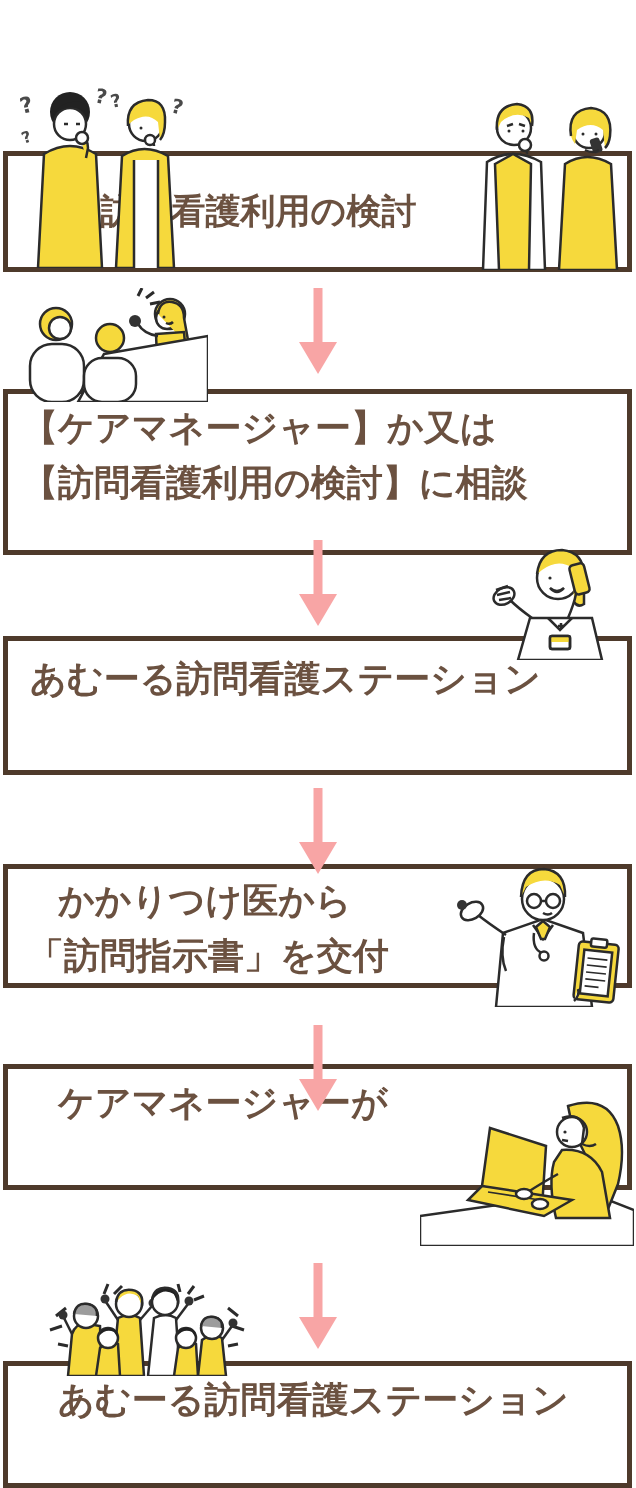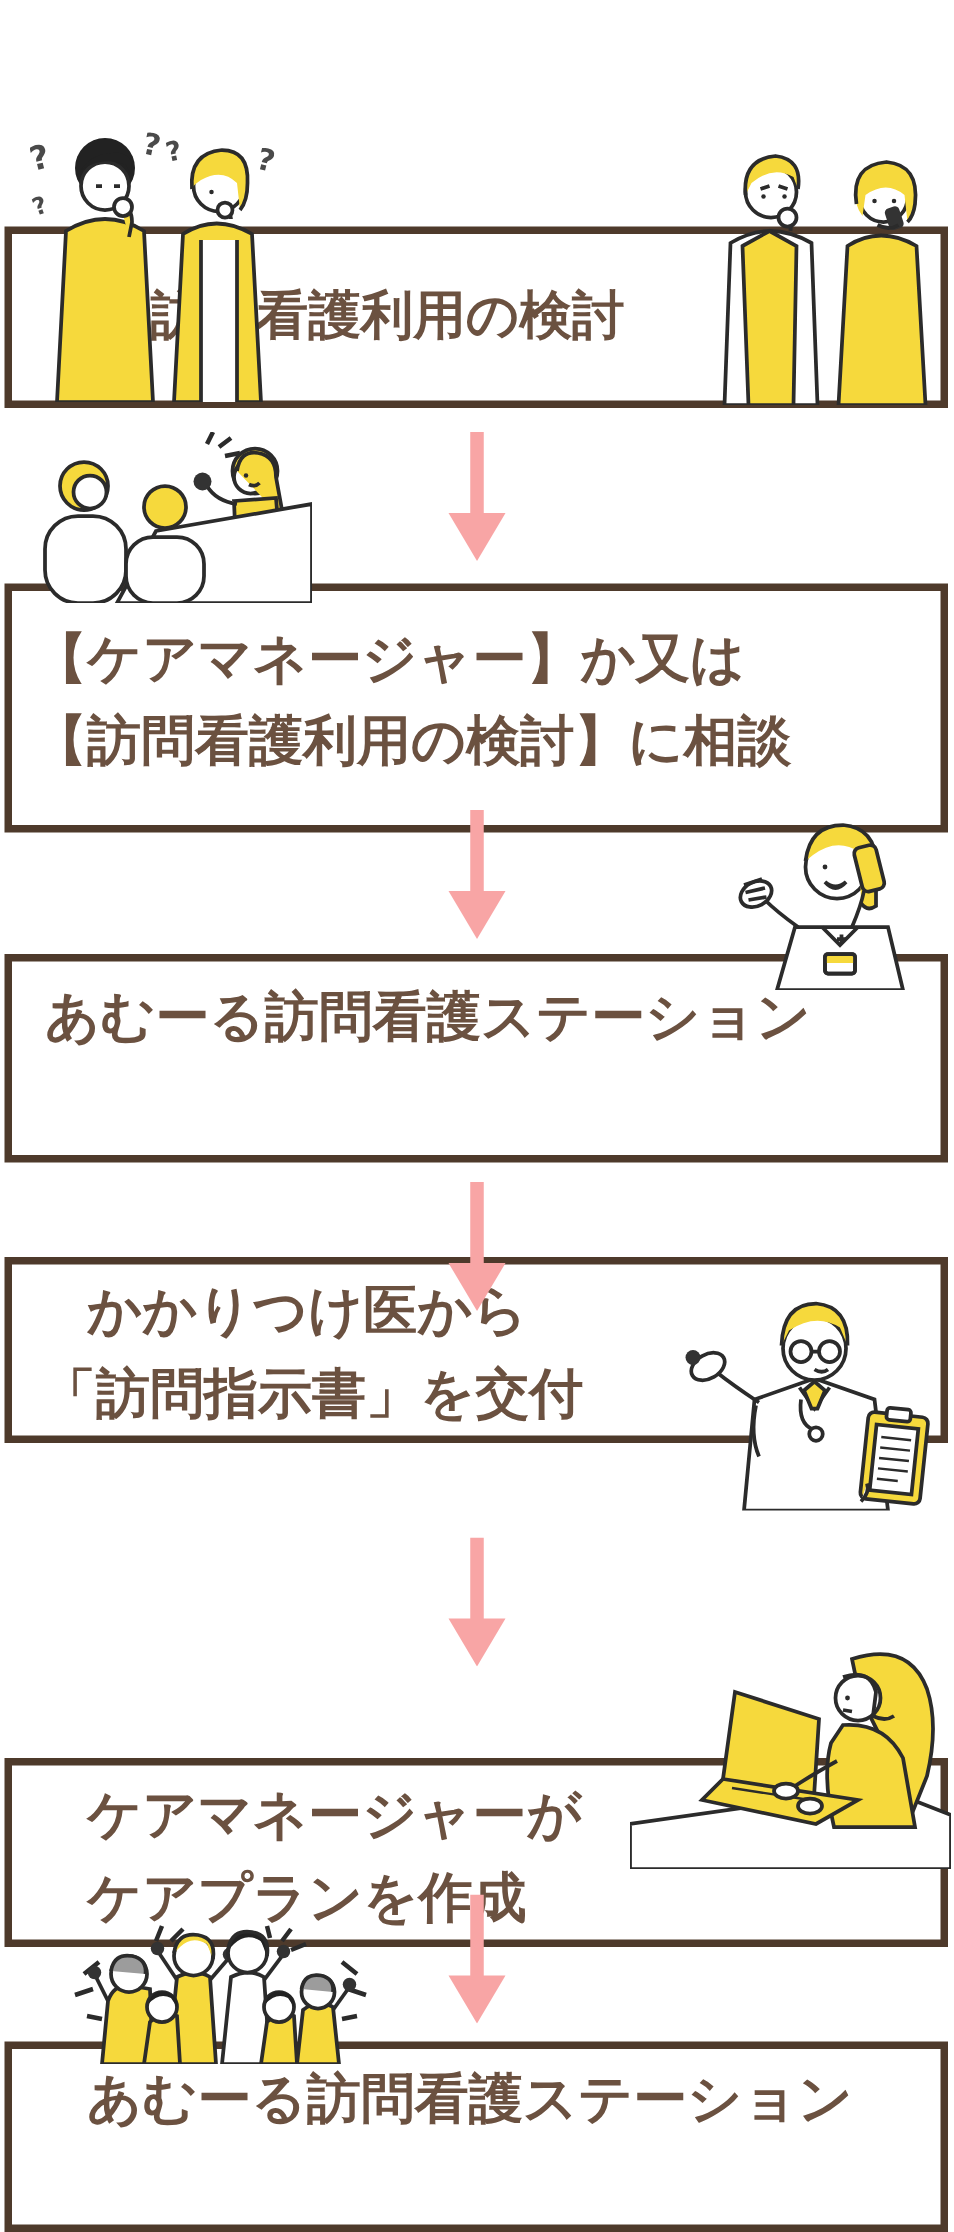--- a/index.html
+++ b/index.html
@@ -10,25 +10,25 @@
   .box{
     position:absolute;left:3px;width:629px;box-sizing:border-box;
     background:#fff;border:5px solid #4e3a2b;z-index:1;
   }
   .line{
     margin:0;font-weight:bold;font-size:36px;line-height:55px;
     color:#6b5140;white-space:nowrap;letter-spacing:0;
   }
   #box1{top:151px;height:121px;display:flex;align-items:center;justify-content:center;}
   #box1 .line{font-size:35px;margin-right:118px;}
-  #box2{top:389px;height:166px;padding:18px 0 0 14px;}
+  #box2{top:389px;height:166px;padding:6px 0 0 14px;}
   #box3{top:636px;height:139px;padding:10px 0 0 22px;}
-  #box4{top:838px;height:124px;padding:4px 0 16px 20px;}
+  #box4{top:864px;height:124px;padding:4px 0 16px 20px;}
   #box4 .indent{text-indent:30px;}
-  #box5{top:1172px;height:126px;padding:6px 0 0 50px;}
+  #box5{top:1064px;height:126px;padding:6px 0 0 50px;}
   #box6{top:1361px;height:127px;padding:6px 0 0 50px;}
   .arrow{position:absolute;left:298px;width:40px;height:86px;z-index:1;}
   #arrow1{top:288px;} #arrow2{top:540px;} #arrow3{top:788px;}
   #arrow4{top:1025px;} #arrow5{top:1263px;}
   .illo{position:absolute;z-index:2;}
   #illo-1a{left:20px;top:82px;}
   #illo-1b{left:473px;top:88px;}
   #illo-2{left:18px;top:288px;}
   #illo-3{left:488px;top:538px;}
   #illo-4{left:448px;top:855px;}
@@ -54,21 +54,20 @@
     <p class="line">あむーる訪問看護ステーション</p>
   </div>
 
   <div class="box" id="box4">
     <p class="line indent">かかりつけ医から</p>
     <p class="line">「訪問指示書」を交付</p>
   </div>
 
   <div class="box" id="box5">
     <p class="line">ケアマネージャーが</p>
-    <p class="line">ケアプランを作成</p>
   </div>
 
   <div class="box" id="box6">
     <p class="line">あむーる訪問看護ステーション</p>
   </div>
 
   <svg class="arrow" id="arrow1" viewBox="0 0 40 86">
     <rect x="15.5" y="0" width="9" height="56" fill="#f8a5a5"></rect>
       <polygon points="1,54 39,54 20,86" fill="#f8a5a5"></polygon>
   </svg>

